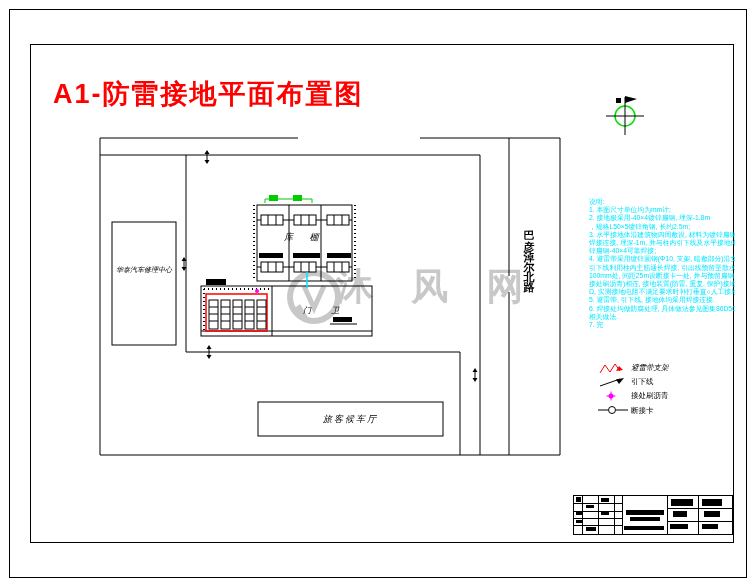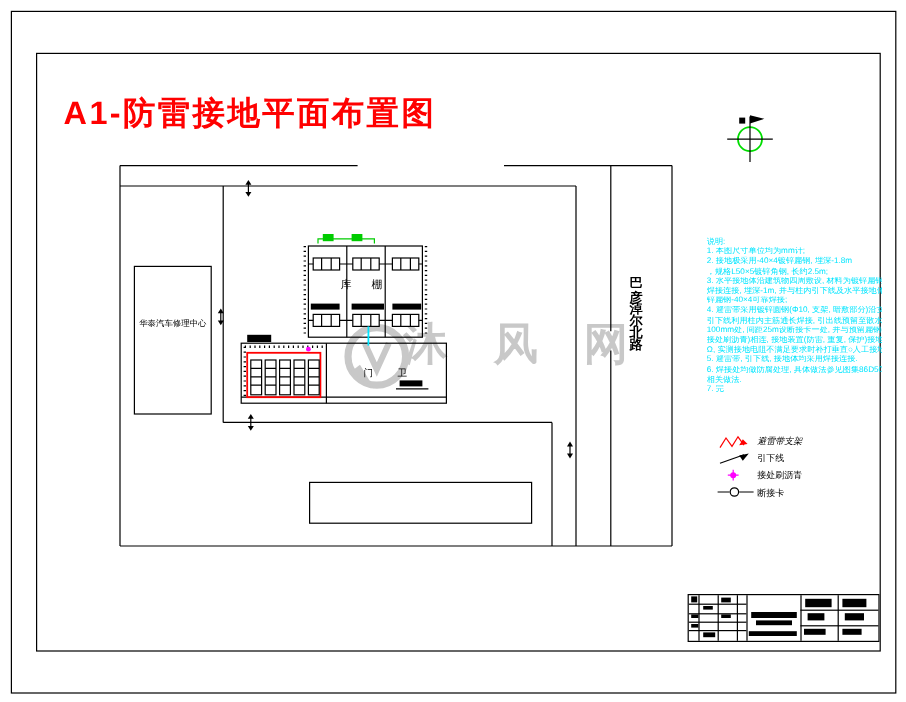--- a/index.html
+++ b/index.html
@@ -7,21 +7,21 @@
           font-family:"Liberation Sans",sans-serif;color:#000;}
   .abs{position:absolute;}
   .frame-outer{left:9px;top:9px;width:736px;height:567px;border:1.5px solid #000;}
   .frame-inner{left:30px;top:44px;width:702px;height:497px;border:1px solid #000;}
   .sheet-title{left:53px;top:56px;width:330px;height:36px;font-size:27px;font-weight:bold;
                letter-spacing:2px;color:#ff0000;white-space:nowrap;z-index:3;margin-top:20px;}
   .street-north{left:270px;top:123px;width:220px;text-align:center;font-size:11px;font-weight:bold;
                 letter-spacing:9px;z-index:3;}
   .street-east{left:521px;top:222px;writing-mode:vertical-lr;font-size:11px;font-weight:bold;
                letter-spacing:10px;z-index:3;}
-  .bldg-label{z-index:3;white-space:nowrap;}
+  .bldg-label{z-index:3;white-space:nowrap;font-style:italic;}
   .notes{left:589px;top:198px;width:146px;z-index:3;}
   .notes div{font-size:6.8px;line-height:8.2px;white-space:nowrap;overflow:hidden;color:#00e5ff;}
   .legend-label{left:631px;width:100px;font-size:7.5px;z-index:3;white-space:nowrap;}
   .wm{color:#c8c8c8;z-index:1;}
   .wm-brand{left:336px;top:262px;font-size:37px;font-weight:bold;letter-spacing:14px;white-space:nowrap;}
   .wm-url{left:352px;top:296px;font-size:15px;font-weight:bold;letter-spacing:1px;}
   .tb{left:573px;top:495px;width:158px;height:38px;border:1.5px solid #000;z-index:3;background:#fff;}
   .tb .v{position:absolute;top:0;width:1px;height:100%;background:#000;}
   .tb .h{position:absolute;height:1px;background:#000;}
   .tb .b{position:absolute;background:#000;}
@@ -187,20 +187,21 @@
         <circle cx="612" cy="410" r="3.5" stroke="#000" fill="#fff"></circle>
       </g>
     </g>
   </svg>
 
   <div class="abs street-east">巴彦淖尔北路</div>
 
   <div class="abs bldg-label" style="left:112px;top:265px;width:64px;text-align:center;font-size:7px;">华泰汽车修理中心</div>
   <div class="abs bldg-label" style="left:284px;top:231px;width:40px;text-align:center;font-size:9px;letter-spacing:7px;">库 棚</div>
   <div class="abs bldg-label" style="left:303px;top:305px;width:40px;font-size:8px;letter-spacing:9px;">门 卫</div>
+  <div class="abs bldg-label" style="left:258px;top:413px;width:185px;text-align:center;font-size:9px;letter-spacing:2px;">旅客候车厅</div>
 
   <div class="abs notes">
     <div>说明:</div>
     <div>1. 本图尺寸单位均为mm计;</div>
     <div>2. 接地极采用-40×4镀锌扁钢, 埋深-1.8m</div>
     <div>，规格L50×5镀锌角钢, 长约2.5m;</div>
     <div>3. 水平接地体沿建筑物四周敷设, 材料为镀锌扁钢, 采用</div>
     <div>焊接连接, 埋深-1m, 并与柱内引下线及水平接地体 采用镀</div>
     <div>锌扁钢-40×4可靠焊接;</div>
     <div>4. 避雷带采用镀锌圆钢(Φ10, 支架, 暗敷部分)沿女儿墙敷设,</div>

